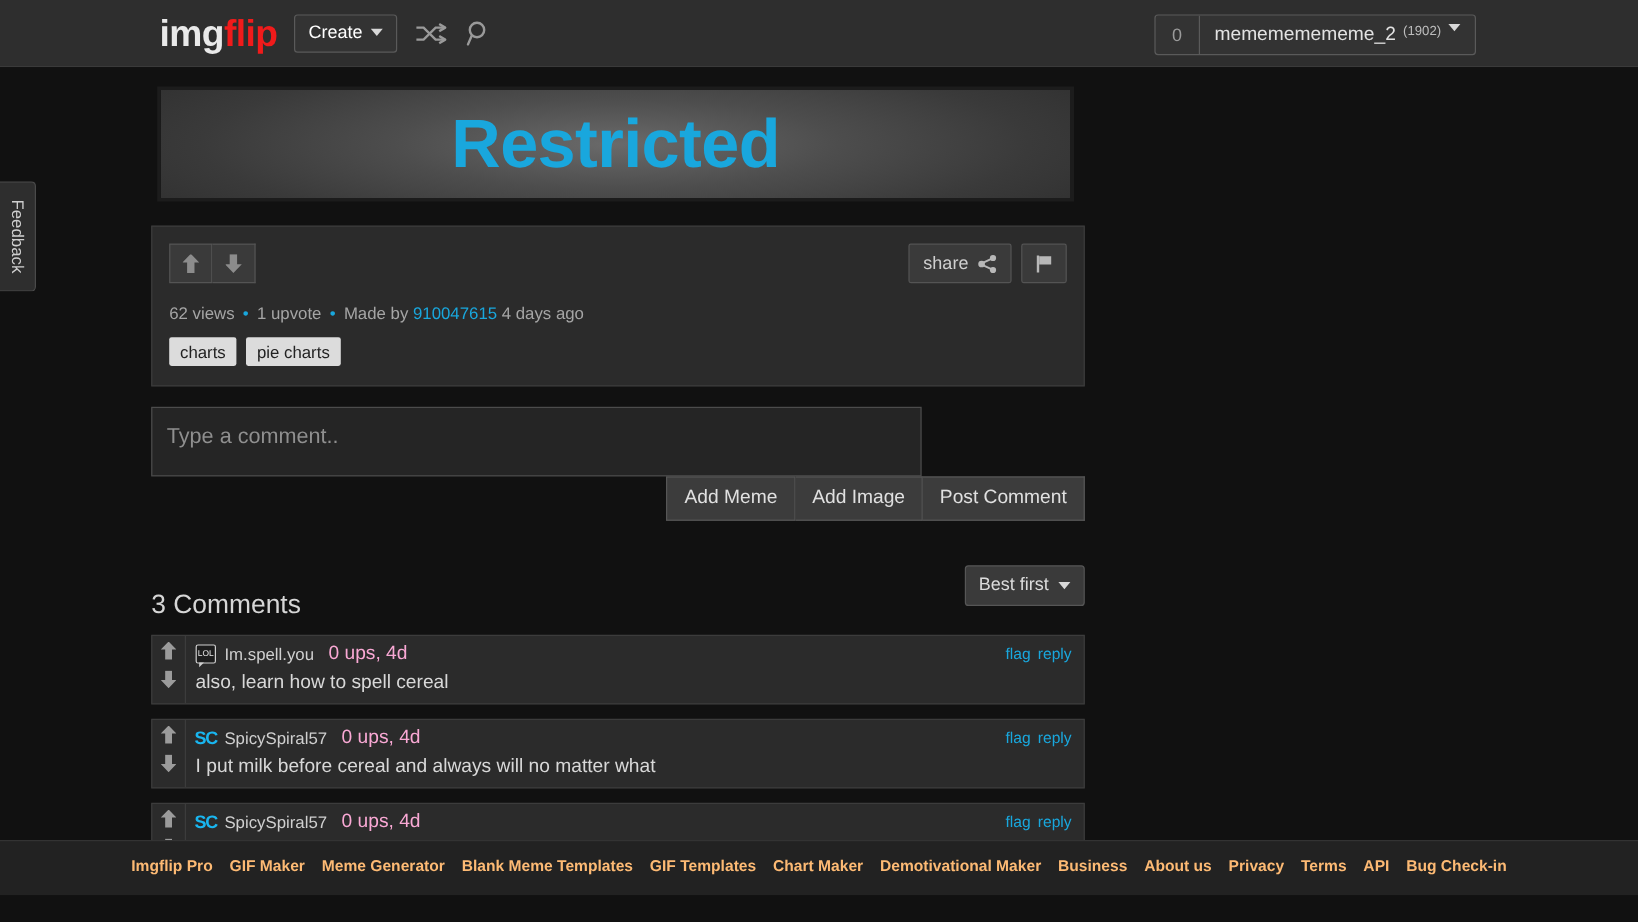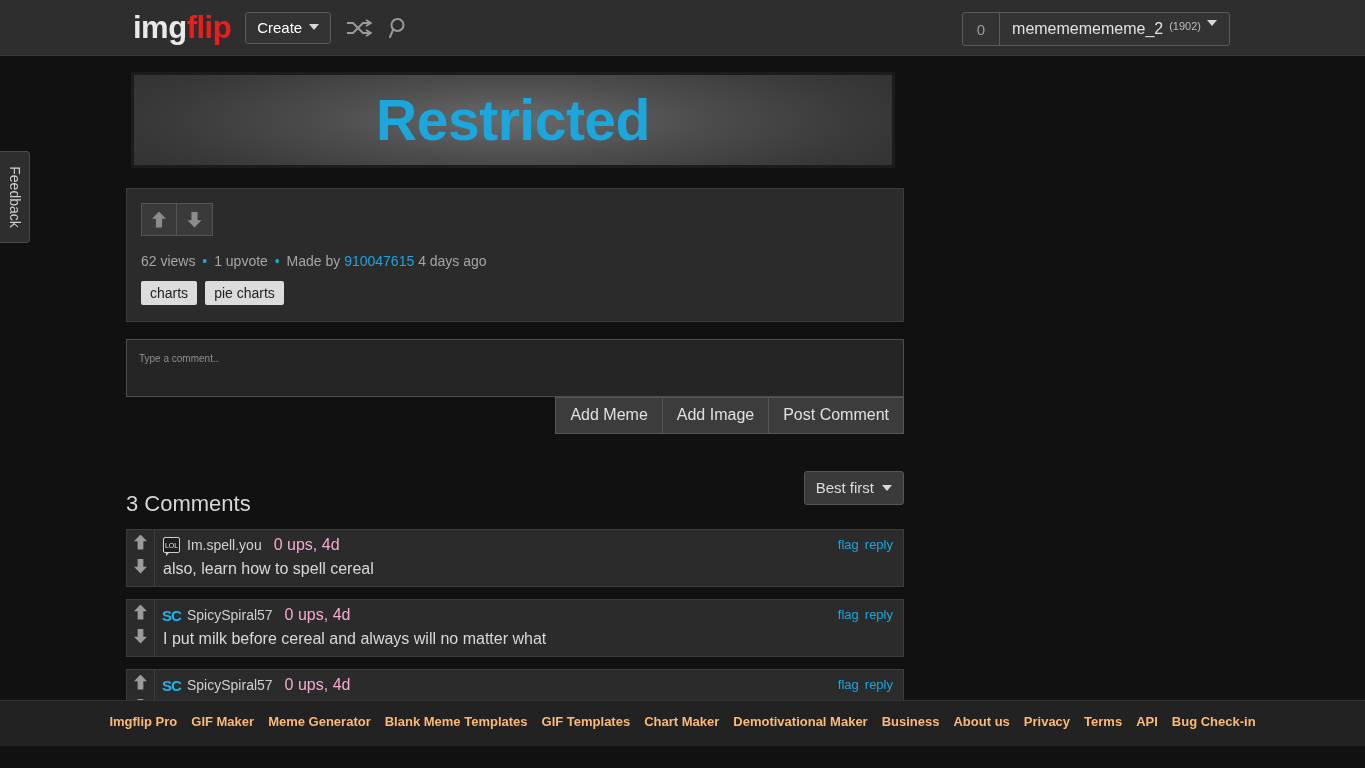--- a/index.html
+++ b/index.html
@@ -203,26 +203,26 @@
     border: 1px solid #545454;
     border-radius: 2px;
     width: 38px;
     display: flex; align-items: center; justify-content: center;
     cursor: pointer;
   }
 
   
   .comment-form { margin-top: 17px; }
   .comment-box {
-    width: 778px;
+    width: 642px;
     height: 58px;
     background: #252525;
     border: 1px solid #4c4c4c;
     color: #8f8f8f;
-    font-size: 10px;
+    font-size: 18px;
     font-family: "Liberation Sans", sans-serif;
     padding: 13px 12px;
     resize: none;
     display: block;
   }
   .comment-box::placeholder { color: #8f8f8f; }
   .form-buttons {
     display: flex;
     justify-content: flex-end;
   }
@@ -398,20 +398,37 @@
     <div class="meta-panel">
       <div class="vote-group">
         <div class="vote-btn">
           <span class="arrow-up"></span>
         </div>
         <div class="vote-btn">
           <span class="arrow-down"></span>
         </div>
       </div>
 
+      <div class="share-group">
+        <div class="share-btn">
+          <span>share</span>
+          <svg width="16" height="16" viewBox="0 0 16 16">
+            <circle cx="12.5" cy="3" r="2.6" fill="#b8b8b8"></circle>
+            <circle cx="12.5" cy="13" r="2.6" fill="#b8b8b8"></circle>
+            <circle cx="3" cy="8" r="2.8" fill="#b8b8b8"></circle>
+            <path d="M4 7 L12 3.3 M4 9 L12 12.7" stroke="#b8b8b8" stroke-width="1.6"></path>
+          </svg>
+        </div>
+        <div class="flag-btn">
+          <svg width="15" height="16" viewBox="0 0 15 16">
+            <path d="M2 1 L2 15" stroke="#b8b8b8" stroke-width="2"></path>
+            <path d="M3 1.5 H13 V8.5 H3 Z" fill="#b8b8b8"></path>
+          </svg>
+        </div>
+      </div>
 
       <div class="meta-line">
         <span>62 views</span>
         <span class="dot">•</span>
         <span>1 upvote</span>
         <span class="dot">•</span>
         <span>Made by</span>
         <a href="#">910047615</a>
         <span>4 days ago</span>
       </div>

